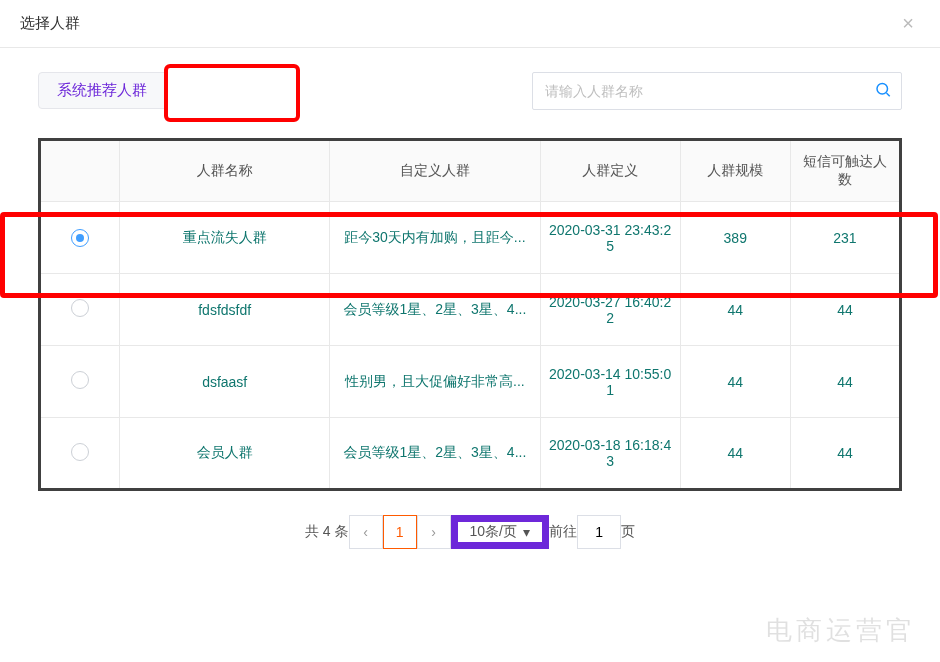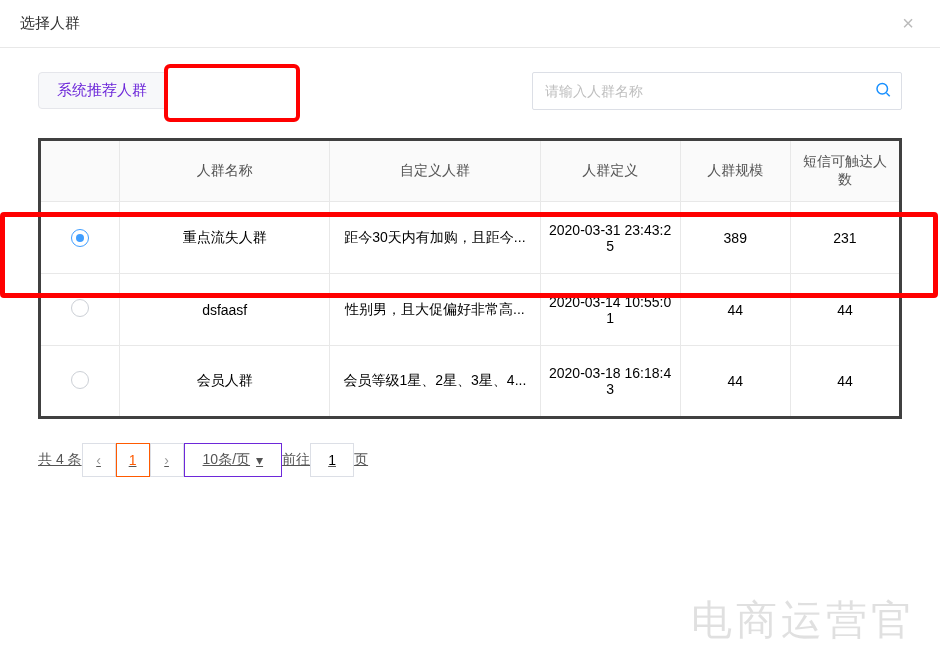--- a/index.html
+++ b/index.html
@@ -65,21 +65,21 @@
       width: 100%;
       border: 3px solid #404040;
       border-collapse: collapse;
       table-layout: fixed;
     }
     .audience-table th, .audience-table td {
       border: 1px solid #e8e8e8;
       padding: 12px 8px;
       text-align: center;
       font-size: 14px;
-      color: #000000;
+      color: #0f766e;
       word-break: break-all;
       vertical-align: middle;
     }
     .audience-table th {
       background: #fafafa;
       font-weight: normal;
       color: #555;
       height: 62px;
     }
     .audience-table td { height: 72px; }
@@ -105,48 +105,47 @@
     .ellipsis { white-space: nowrap; overflow: hidden; text-overflow: ellipsis; }
     .row-highlight {
       position: absolute;
       border: 5px solid #ff0000;
       border-radius: 4px;
       pointer-events: none;
     }
     .pagination {
       display: flex;
       align-items: center;
-      justify-content: flex-start;
+      justify-content: center;
       margin-top: 24px;
       color: #555;
       font-size: 14px;
-      text-decoration: underline;
     }
     .page-btn {
       width: 34px; height: 34px;
       border: 1px solid #dcdfe6;
       background: #fff;
       display: inline-flex; align-items: center; justify-content: center;
       cursor: pointer;
       color: #999;
     }
     .page-btn.active { border-color: #ff5a00; color: #ff5a00; }
     .page-select {
-      height: 34px; border: 1px solid #6d28d9;
-      padding: 0 18px; display: inline-flex; align-items: center; gap: 6px;
+      height: 34px; border: 7px solid #6d28d9;
+      padding: 0 12px; display: inline-flex; align-items: center; gap: 6px;
       cursor: pointer;
     }
     .page-input {
       width: 44px; height: 34px; border: 1px solid #dcdfe6;
       text-align: center; font-size: 14px;
     }
     .watermark {
       position: absolute;
       right: 24px; bottom: 14px;
-      font-size: 41px;
+      font-size: 26px;
       font-family: "STKaiti","KaiTi",serif;
       color: rgba(0,0,0,0.12);
       letter-spacing: 4px;
       user-select: none;
       pointer-events: none;
     }
   </style>
 </head>
 <body>
 
@@ -198,20 +197,28 @@
               <span class="radio-inner"></span>
             </span></td>
         <td>重点流失人群</td>
         <td class="ellipsis">距今30天内有加购，且距今...</td>
         <td>2020-03-31 23:43:25</td>
         <td>389</td>
         <td>231</td>
       </tr>
       <tr>
         <td><span class="radio-outer"></span></td>
+        <td>fdsfdsfdf</td>
+        <td class="ellipsis">会员等级1星、2星、3星、4...</td>
+        <td>2020-03-27 16:40:22</td>
+        <td>44</td>
+        <td>44</td>
+      </tr>
+      <tr>
+        <td><span class="radio-outer"></span></td>
         <td>dsfaasf</td>
         <td class="ellipsis">性别男，且大促偏好非常高...</td>
         <td>2020-03-14 10:55:01</td>
         <td>44</td>
         <td>44</td>
       </tr>
       <tr>
         <td><span class="radio-outer"></span></td>
         <td>会员人群</td>
         <td class="ellipsis">会员等级1星、2星、3星、4...</td>

